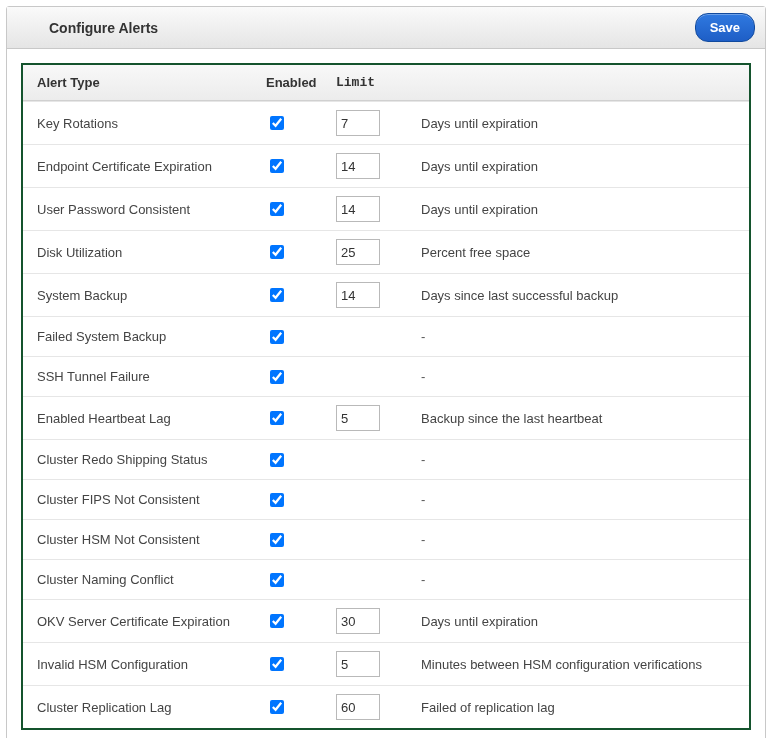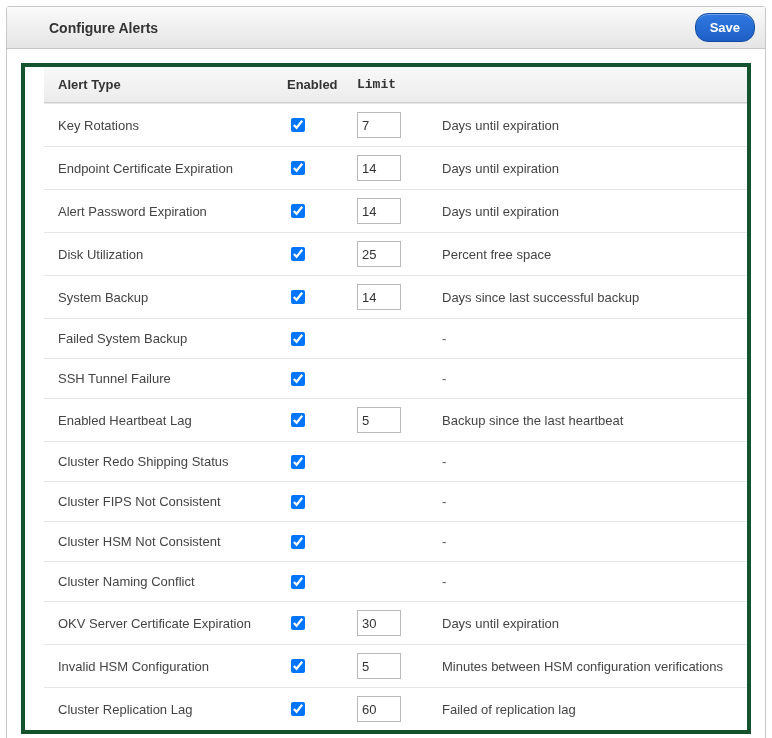--- a/index.html
+++ b/index.html
@@ -41,24 +41,23 @@
     font-size: 13px;
     padding: 6px 14px;
     cursor: pointer;
     box-shadow: inset 0 1px 0 rgba(255,255,255,0.3);
   }
   .panel-body {
     padding: 14px;
   }
   .grid {
     width: 100%;
-    border: 4px solid #14532d;
+    border: 2px solid #14532d;
     border-collapse: separate;
     border-spacing: 0;
-    padding-left: 19px;
   }
   .grid thead th {
     background: linear-gradient(#f8f8f8, #ececec);
     border-bottom: 1px solid #d0d0d0;
     font-weight: bold;
     font-size: 13px;
     padding: 10px 8px;
     text-align: left;
     color: #333;
   }
@@ -125,21 +124,21 @@
             <td class="col-limit"><input type="text" class="limit-input" value="7" style=""></td>
             <td class="col-desc">Days until expiration</td>
           </tr>
           <tr>
             <td class="col-type">Endpoint Certificate Expiration</td>
             <td class="col-enabled"><input type="checkbox" class="cbx" checked="" style=""></td>
             <td class="col-limit"><input type="text" class="limit-input" value="14" style=""></td>
             <td class="col-desc">Days until expiration</td>
           </tr>
           <tr>
-            <td class="col-type">Alert Password Expiration</td>
+            <td class="col-type">User Password Consistent</td>
             <td class="col-enabled"><input type="checkbox" class="cbx" checked="" style=""></td>
             <td class="col-limit"><input type="text" class="limit-input" value="14" style=""></td>
             <td class="col-desc">Days until expiration</td>
           </tr>
           <tr>
             <td class="col-type">Disk Utilization</td>
             <td class="col-enabled"><input type="checkbox" class="cbx" checked="" style=""></td>
             <td class="col-limit"><input type="text" class="limit-input" value="25" style=""></td>
             <td class="col-desc">Percent free space</td>
           </tr>

